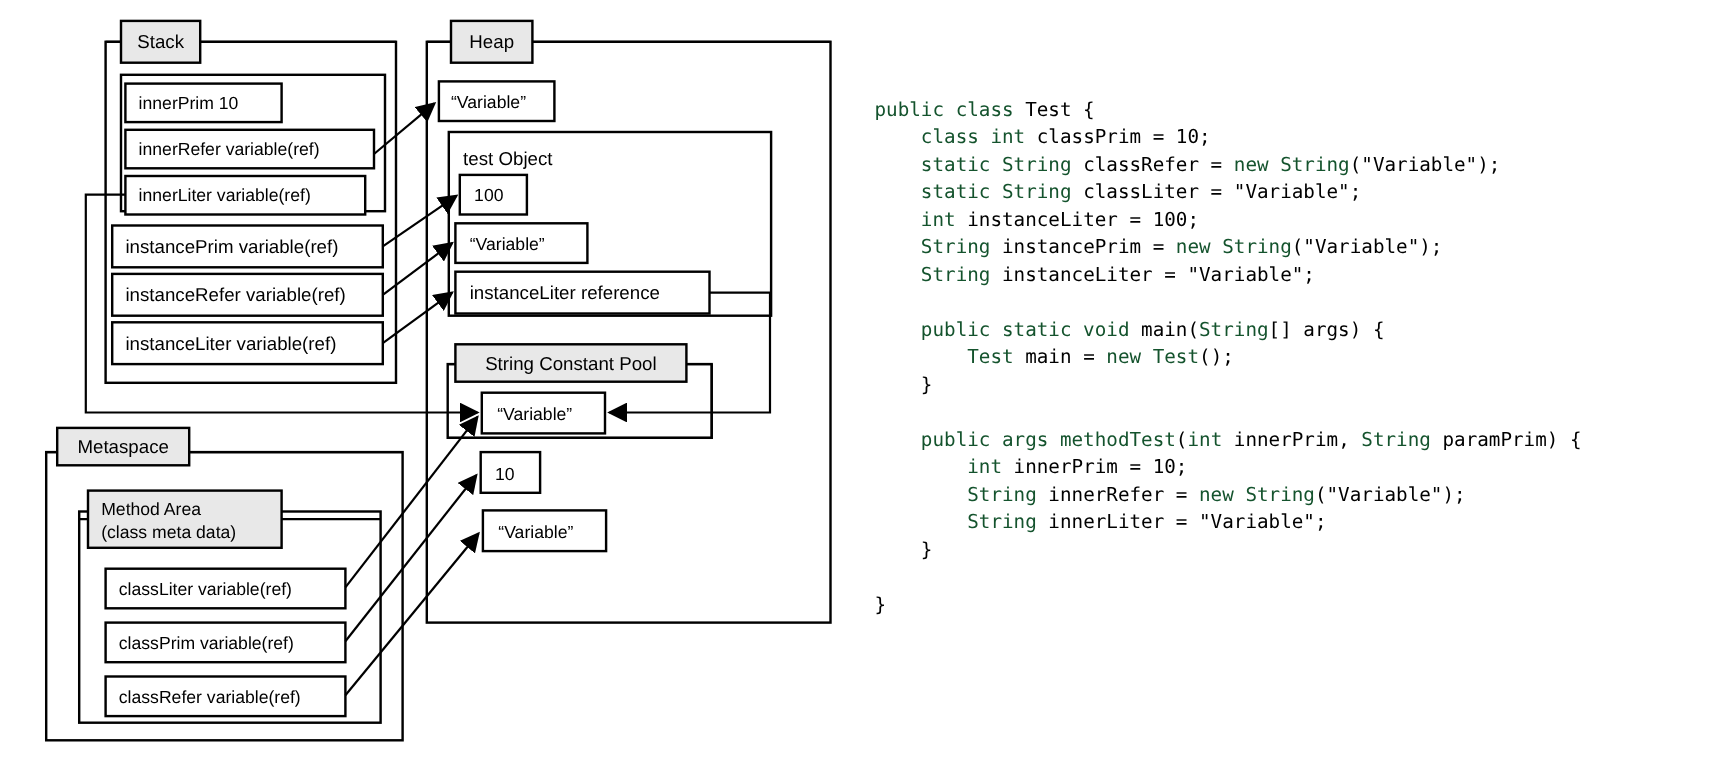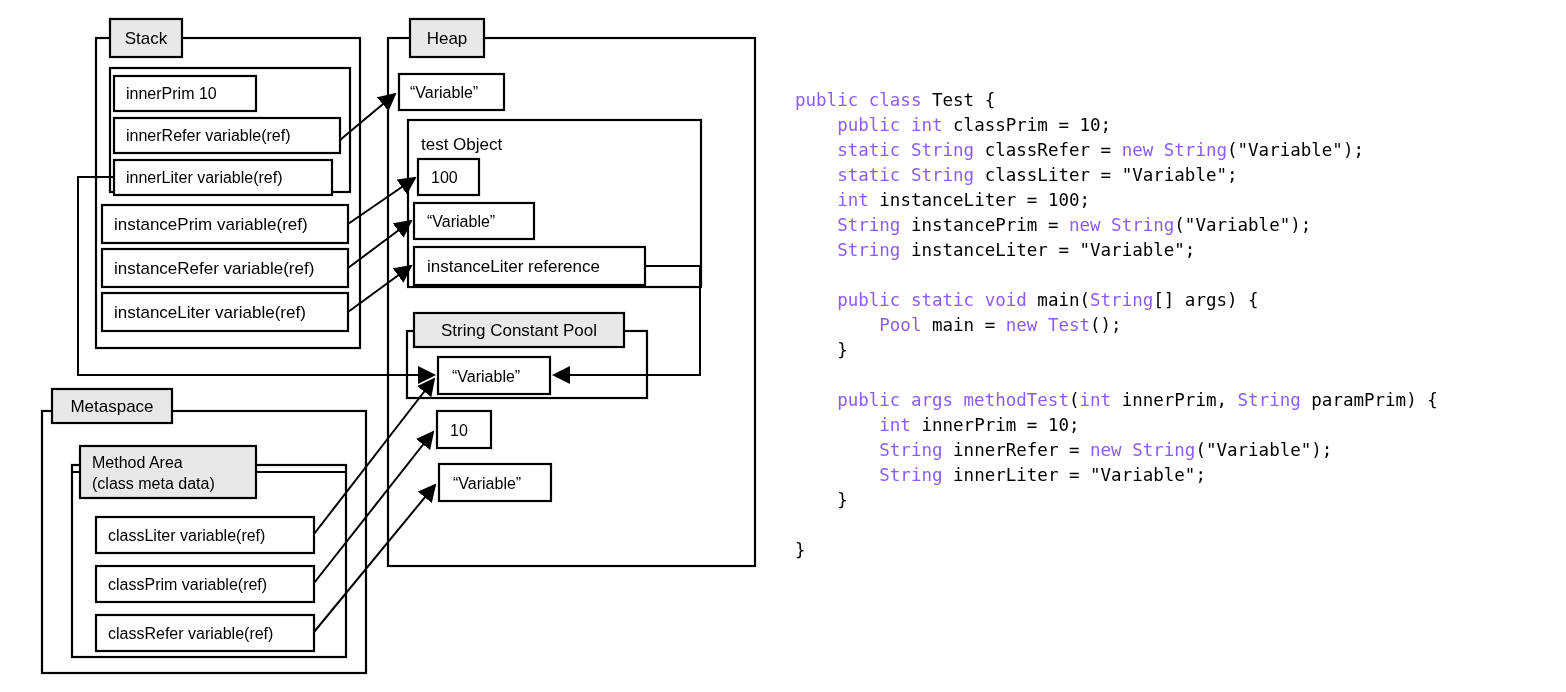--- a/index.html
+++ b/index.html
@@ -2,21 +2,21 @@
 <html><head>
 <meta charset="utf-8">
 <style>
   html,body{margin:0;padding:0;background:#ffffff;}
   body{width:1566px;height:692px;position:relative;overflow:hidden;
        font-family:"Liberation Sans", sans-serif;}
   #diagram{position:absolute;left:0;top:0;width:790px;height:692px;}
   #code-panel{position:absolute;left:795px;top:88px;width:765px;}
   pre.code{margin:0;font-family:"DejaVu Sans Mono", monospace;font-size:17.5px;
            line-height:25px;color:#000000;white-space:pre;letter-spacing:0px;}
-  .kw{color:#8b5cf6;margin-top:48px;}
+  .kw{color:#14532d;margin-top:48px;}
   svg text{font-family:"Liberation Sans", sans-serif;fill:#000;}
   .lbl-box{fill:#e8e8e8;stroke:#000;stroke-width:2.2;}
   .plain-box{fill:#ffffff;stroke:#000;stroke-width:2.2;}
   .frame{fill:none;stroke:#000;stroke-width:2.2;}
   .conn{stroke:#000;stroke-width:2;fill:none;}
   .t15{font-size:16px;}
   .t16{font-size:17px;}
 </style>
 </head>
 <body>
@@ -134,29 +134,29 @@
   <line class="conn" marker-end="url(#ah)" x1="314" y1="534" x2="434" y2="379"></line>
 
   <line class="conn" marker-end="url(#ah)" x1="314" y1="583" x2="433" y2="432"></line>
 
   <line class="conn" marker-end="url(#ah)" x1="314" y1="632" x2="435" y2="485"></line>
 
 </svg>
 
 <div id="code-panel">
   <pre class="code" id="code-out"><span class="kw">public class </span><span class="plain">Test {</span>
-<span class="plain">    </span><span class="kw">public int </span><span class="plain">classPrim = 10;</span>
+<span class="plain">    </span><span class="kw">class int </span><span class="plain">classPrim = 10;</span>
 <span class="plain">    </span><span class="kw">static String </span><span class="plain">classRefer = </span><span class="kw">new String</span><span class="plain">("Variable");</span>
 <span class="plain">    </span><span class="kw">static String </span><span class="plain">classLiter = "Variable";</span>
 <span class="plain">    </span><span class="kw">int </span><span class="plain">instanceLiter = 100;</span>
 <span class="plain">    </span><span class="kw">String </span><span class="plain">instancePrim = </span><span class="kw">new String</span><span class="plain">("Variable");</span>
 <span class="plain">    </span><span class="kw">String </span><span class="plain">instanceLiter = "Variable";</span>
 <span class="plain"></span>
 <span class="plain">    </span><span class="kw">public static void </span><span class="plain">main(</span><span class="kw">String</span><span class="plain">[] args) {</span>
-<span class="plain">        </span><span class="kw">Pool </span><span class="plain">main = </span><span class="kw">new Test</span><span class="plain">();</span>
+<span class="plain">        </span><span class="kw">Test </span><span class="plain">main = </span><span class="kw">new Test</span><span class="plain">();</span>
 <span class="plain">    }</span>
 <span class="plain"></span>
 <span class="plain">    </span><span class="kw">public args methodTest</span><span class="plain">(</span><span class="kw">int </span><span class="plain">innerPrim, </span><span class="kw">String </span><span class="plain">paramPrim) {</span>
 <span class="plain">        </span><span class="kw">int </span><span class="plain">innerPrim = 10;</span>
 <span class="plain">        </span><span class="kw">String </span><span class="plain">innerRefer = </span><span class="kw">new String</span><span class="plain">("Variable");</span>
 <span class="plain">        </span><span class="kw">String </span><span class="plain">innerLiter = "Variable";</span>
 <span class="plain">    }</span>
 <span class="plain"></span>
 <span class="plain">}</span></pre>
 </div>

